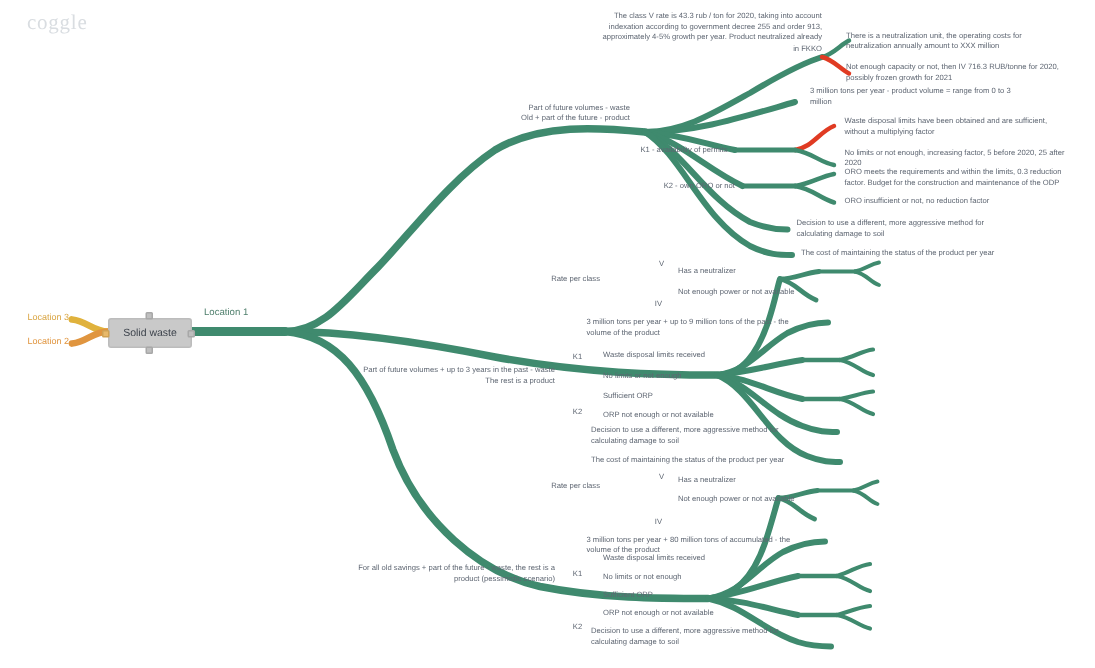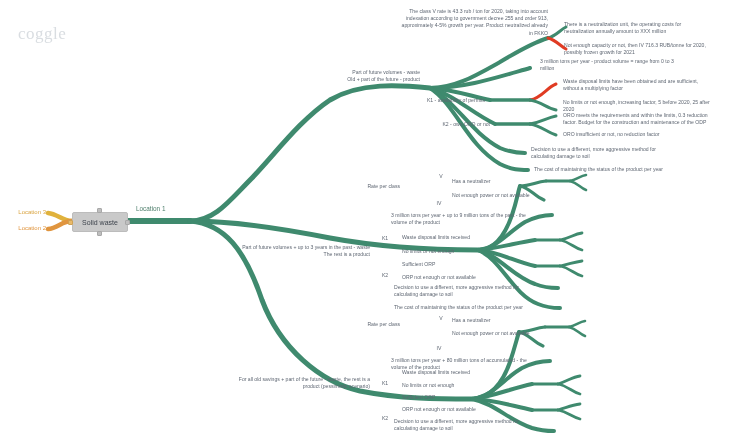--- a/index.html
+++ b/index.html
@@ -3,23 +3,23 @@
 <meta charset="utf-8">
 <style>
   html,body{margin:0;padding:0;background:#ffffff;}
   body{
     width:730px;height:445px;position:relative;overflow:hidden;
     font-family:"Liberation Sans","DejaVu Sans",sans-serif;
     color:#5a6270;
   }
   #canvas{position:absolute;left:0;top:0;width:730px;height:445px;}
   .logo{
-    position:absolute;left:18px;top:24px;
+    position:absolute;left:18px;top:8px;
     font-family:"Liberation Serif","DejaVu Serif",serif;
-    font-size:17px;color:#d9dde1;letter-spacing:.5px;
+    font-size:14px;color:#d9dde1;letter-spacing:.5px;
     user-select:none;
   }
   .lbl{
     position:absolute;font-size:5.1px;line-height:7.2px;
     color:#5e6672;white-space:pre-line;
   }
   .lbl.r{text-align:right;}
   .lbl.c{text-align:center;}
   .lbl.loc{font-size:6px;color:#d9a441;line-height:9px;}
   .lbl.loc2{color:#e0953f;}

